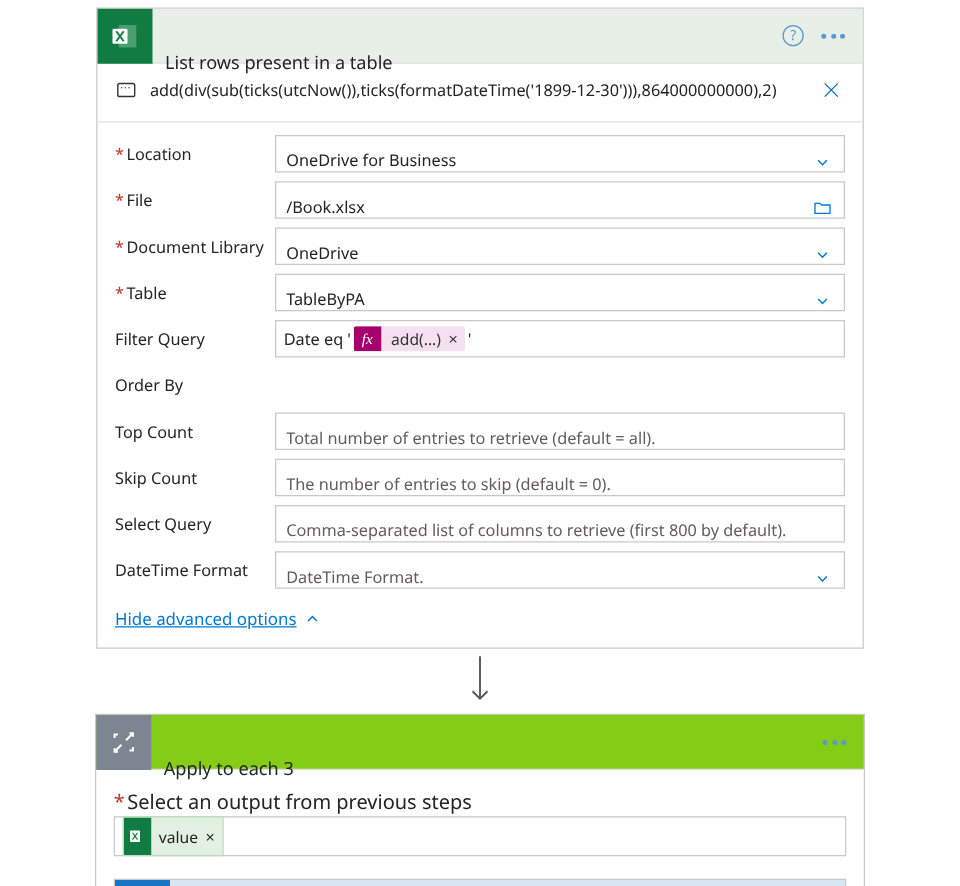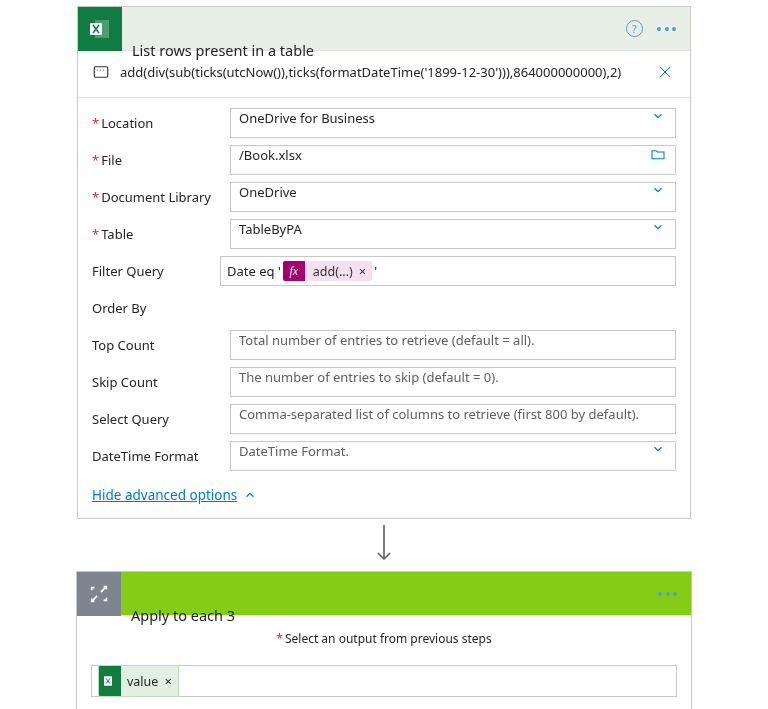--- a/index.html
+++ b/index.html
@@ -112,26 +112,25 @@
     color: var(--text-dark);
     flex-shrink: 0;
   }
   .req::before { content: "*"; color: var(--red); margin-right: 2px; }
 
   .field {
     flex: 1;
     height: 30px;
     border: 1px solid var(--border-grey);
     display: flex;
-    align-items: flex-start;
+    align-items: flex-end;
     padding: 0 8px;
     color: var(--text-dark);
     background: #fff;
     position: relative;
-    margin-left: 10px;
   }
   .field .val { flex: 1; font-size: 13px; white-space: nowrap; overflow: hidden; }
   .field .ph { color: var(--text-grey); }
   .chev { flex-shrink: 0; width: 18px; display: flex; justify-content: center; }
   .chev svg { stroke: var(--blue); }
   .folder-ic { flex-shrink: 0; width: 18px; display: flex; justify-content: center; }
   .folder-ic svg { stroke: var(--blue); }
 
   .pill-field {
     flex: 1;
@@ -191,21 +190,21 @@
   .adv-link svg { stroke: var(--link-blue); }
 
   .arrow-down {
     display: flex;
     justify-content: center;
     margin: 4px 0 6px;
   }
   .arrow-down svg { width: 24px; height: 42px; stroke: #555; }
 
   .apply-body { padding: 14px 14px 14px 14px; }
-  .sub-label { font-size: 12px; margin-bottom: 18px; text-align: center; }
+  .sub-label { font-size: 16px; margin-bottom: 1px; }
 
   .nested { margin: 18px 0 0 0; }
 
   .wide-card { width: 616px; }
 
   .small-excel-icon svg { width: 16px; height: 16px; }
 </style>
 </head>
 <body>
 

